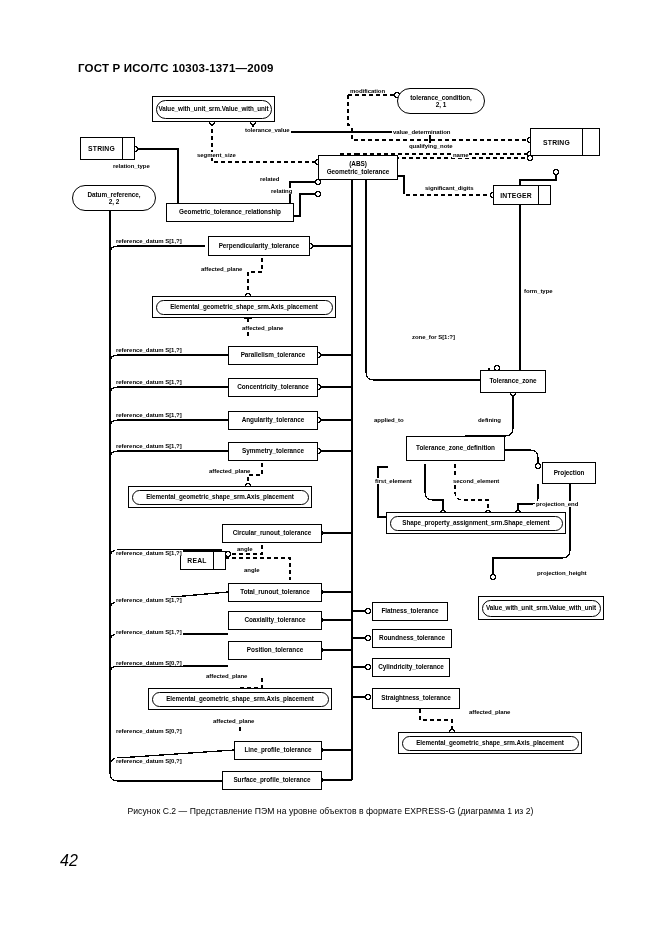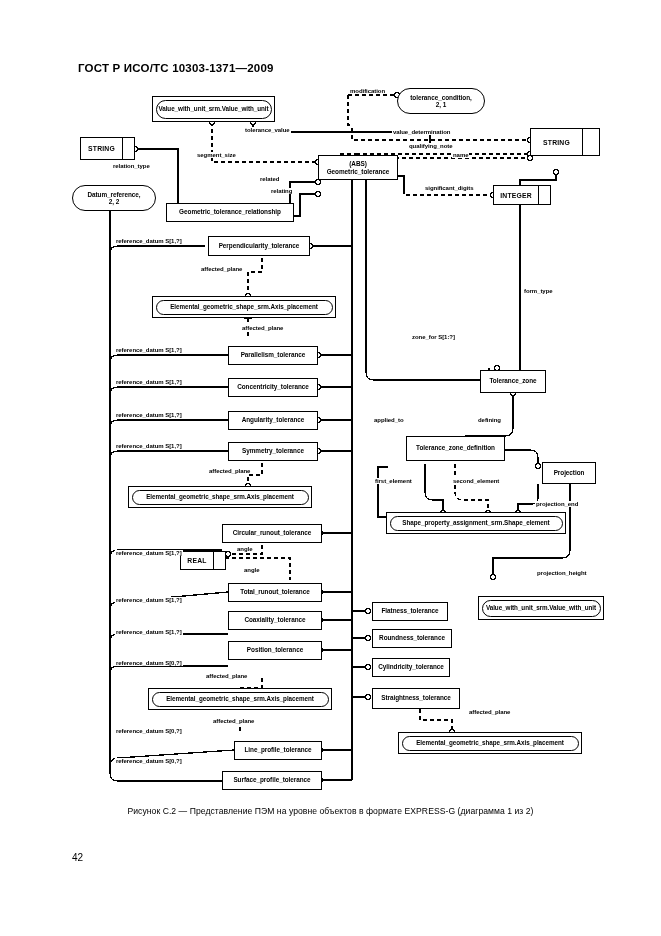--- a/index.html
+++ b/index.html
@@ -11,22 +11,23 @@
   }
   .page{position:absolute;inset:0;background:#fff;}
 
   .std-header{
     position:absolute;left:78px;top:62px;
     font-size:11.5px;font-weight:bold;letter-spacing:.2px;
     white-space:nowrap;
   }
 
   .page-no{
-    position:absolute;left:72px;top:852px;
-    font-size:10px;
+    position:absolute;left:60px;top:852px;
+    font-size:16px;
+    font-style:italic;
   }
 
   .figure-caption{
     position:absolute;left:0;top:806px;width:661px;
     text-align:center;font-size:8.6px;letter-spacing:.05px;
     white-space:nowrap;
   }
 
   
   .diagram{position:absolute;left:0;top:80px;width:661px;height:715px;}

